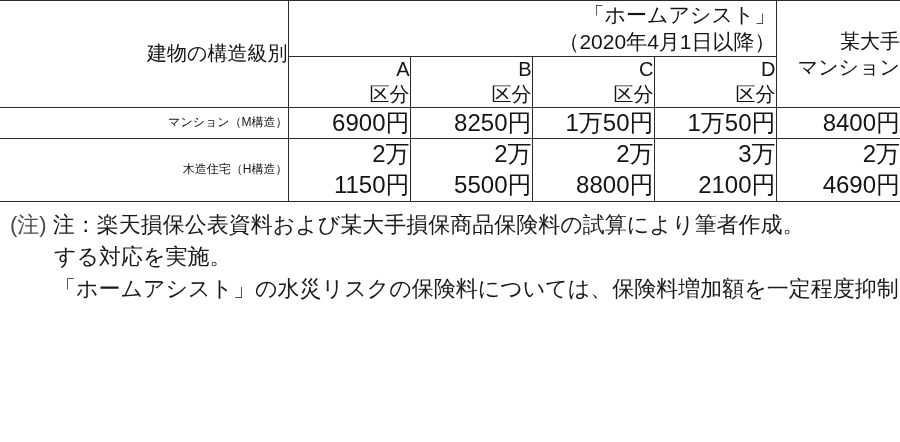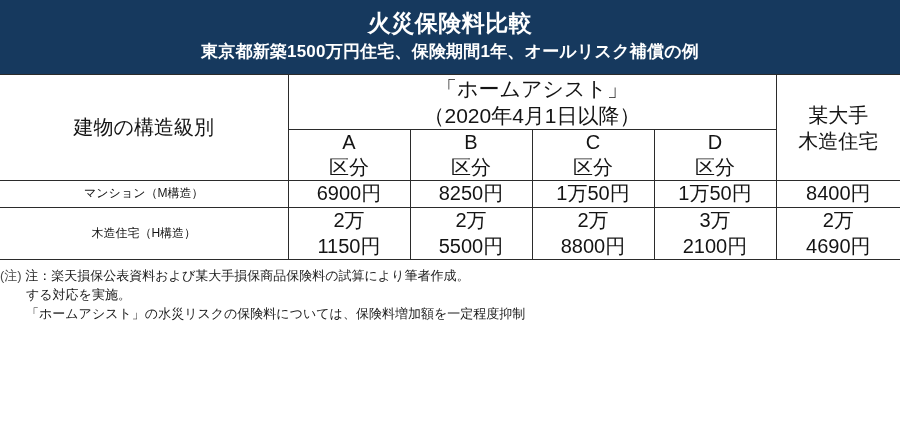--- a/index.html
+++ b/index.html
@@ -44,21 +44,21 @@
   }
   
   table.main {
     border-collapse: collapse;
     width: 900px;
     table-layout: fixed;
   }
   table.main td, table.main th {
     border: 1px solid #2b2b2b;
     padding: 0;
-    text-align: center;
+    text-align: right;
     vertical-align: middle;
     font-weight: normal;
     color: #141414;
   }
   table.main td.noleft { border-left: none; }
   table.main td.noright { border-right: none; margin-left: 13px; }
 
   .cell-structure {
     text-align: left;
     padding-left: 10px;
@@ -75,71 +75,67 @@
     font-weight: bold;
     line-height: 1.3;
     padding: 4px 2px;
   }
   .sub-head {
     font-size: 20px;
     line-height: 1.25;
     padding: 6px 2px;
   }
   .data-cell {
-    font-size: 20px;
+    font-size: 24px;
     line-height: 1.28;
     padding: 7px 2px;
   }
   .row-label {
     font-size: 12px;
     line-height: 1.3;
   }
   
   .note {
-    padding: 7px 10px 0 0;
-    font-size: 13px;
+    padding: 7px 10px 0 10px;
+    font-size: 22px;
     line-height: 1.45;
     color: #1a1a1a;
   }
   .note .note-line {
     white-space: pre;
   }
   .note .note-tag {
     color: #4a4a4a;
   }
 </style>
 </head>
 <body>
 
 <div class="sheet">
 
-  <div class="header">
-    <div class="header-title">火災保険料比較</div>
-    <div class="header-sub">東京都新築1500万円住宅、保険期間1年、オールリスク補償の例</div>
-  </div>
 
   <table class="main">
     <colgroup>
       <col style="width:288px">
       <col style="width:122px">
       <col style="width:122px">
       <col style="width:122px">
       <col style="width:122px">
       <col style="width:124px">
     </colgroup>
     <tbody>
       <tr>
         <td rowspan="2" class="cell-structure noleft">建物の構造級別</td>
         <td colspan="4" class="grp-title">
           <div>「ホームアシスト」</div>
           <div>（2020年4月1日以降）</div>
         </td>
         <td rowspan="2" class="maker-title noright">
           <div>某大手</div>
-          <div>木造住宅</div>
+          <div>マンション</div>
         </td>
       </tr>
       <tr>
         <td class="sub-head">
           <div>A</div>
           <div>区分</div>
         </td>
         <td class="sub-head">
           <div>B</div>
           <div>区分</div>

